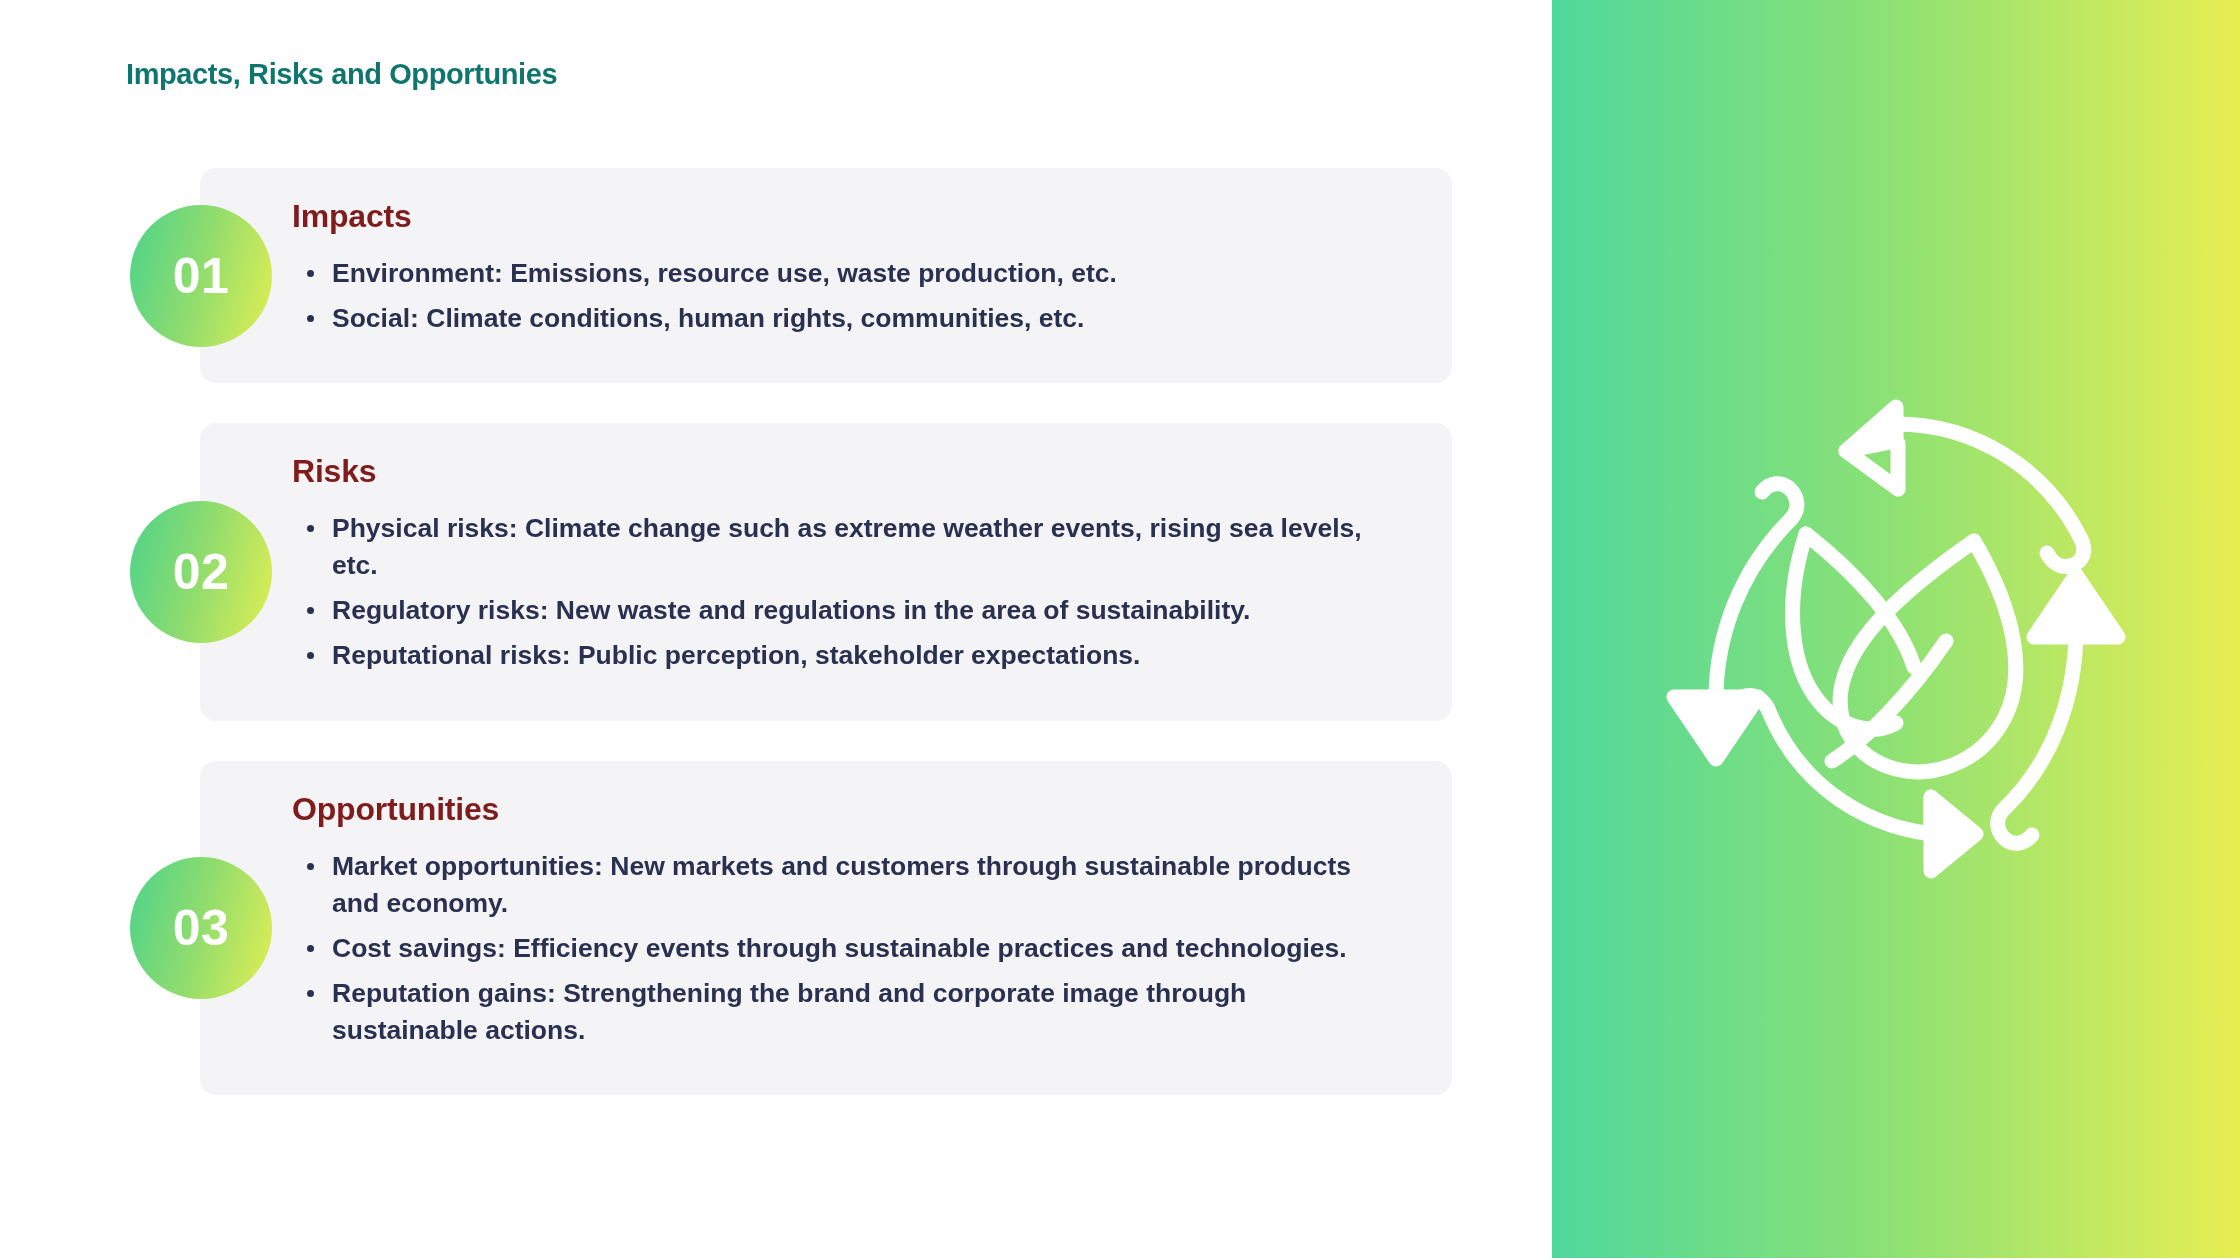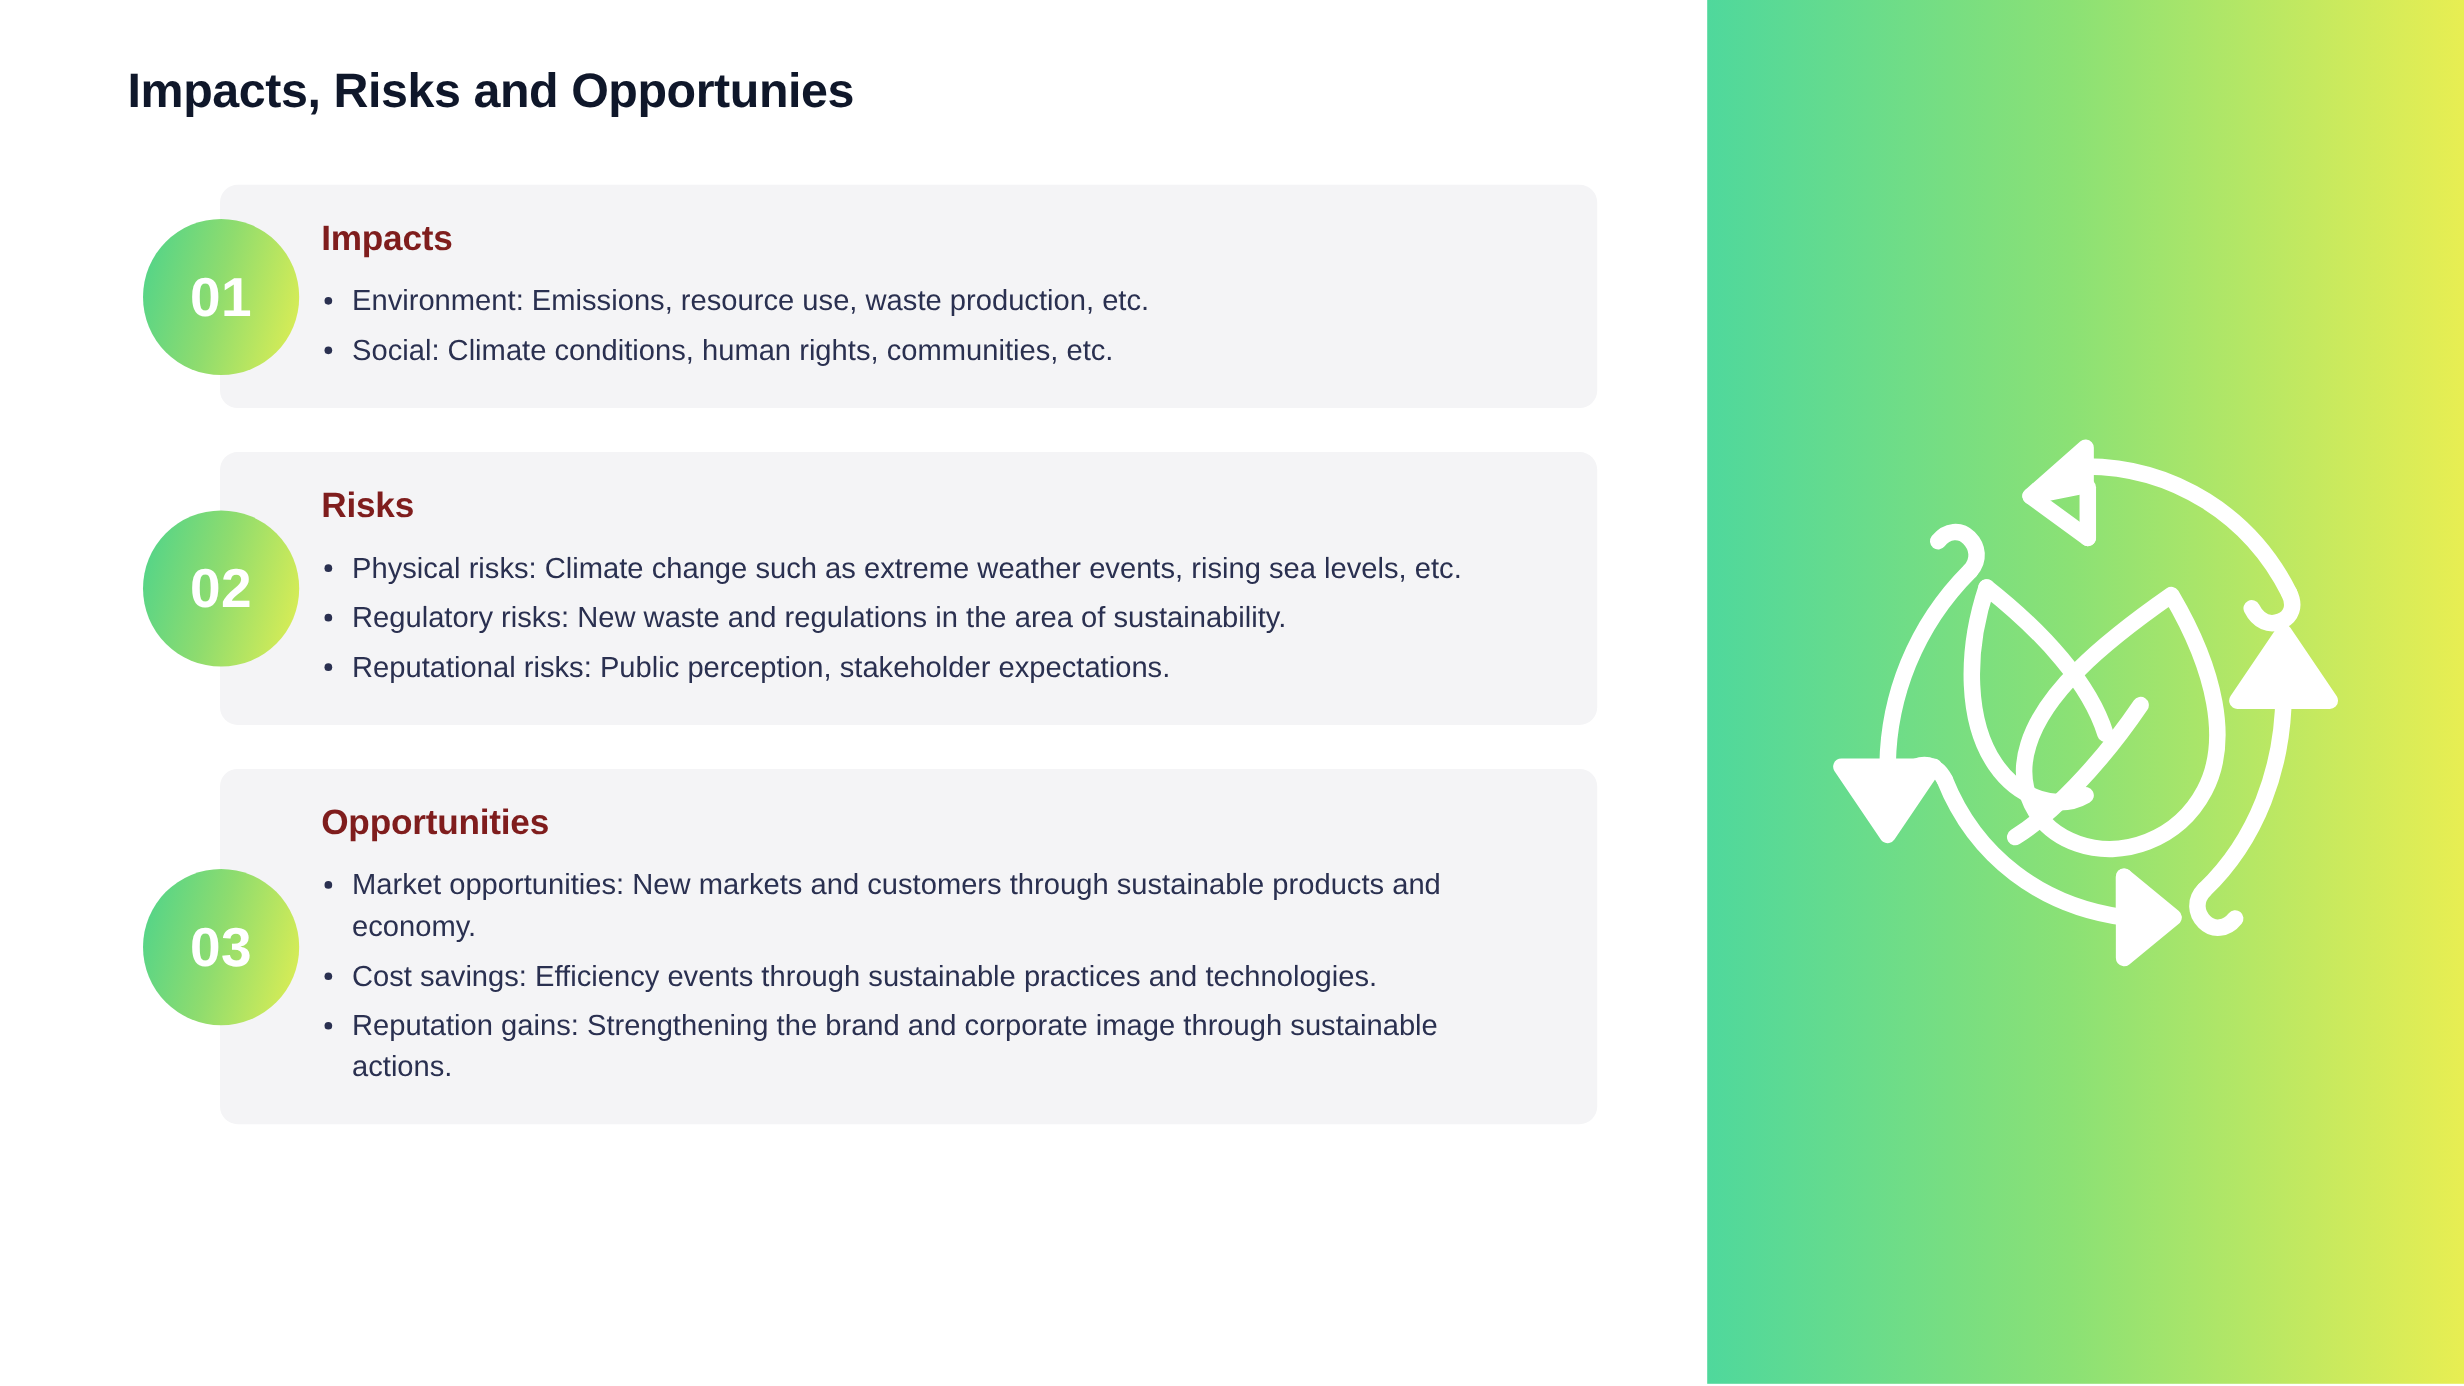--- a/index.html
+++ b/index.html
@@ -29,26 +29,26 @@
     left: 0;
     top: 0;
     width: 1552px;
     height: 1260px;
     background: #ffffff;
   }
 
   
   .page-title {
     position: absolute;
-    left: 116px;
+    left: 126px;
     top: 58px;
-    font-size: 44px;
+    font-size: 29px;
     font-weight: bold;
     letter-spacing: -0.4px;
-    color: #0f172a;
+    color: #0f766e;
     white-space: nowrap;
   }
 
   
   .cards {
     position: absolute;
     left: 200px;
     top: 168px;
     width: 1252px;
   }
@@ -82,23 +82,24 @@
 
   .card-heading {
     font-size: 32px;
     font-weight: bold;
     color: #7f1d1d;
     margin: 0 0 20px 0;
     letter-spacing: -0.2px;
   }
 
   .bullets {
-    margin: 0;
+    margin: 12px;
     padding: 0;
     list-style: none;
+    font-weight: bold;
   }
 
   .bullets li {
     position: relative;
     padding-left: 28px;
     margin-bottom: 8px;
     font-size: 26.5px;
     line-height: 1.40;
     color: #2A3050;
   }

